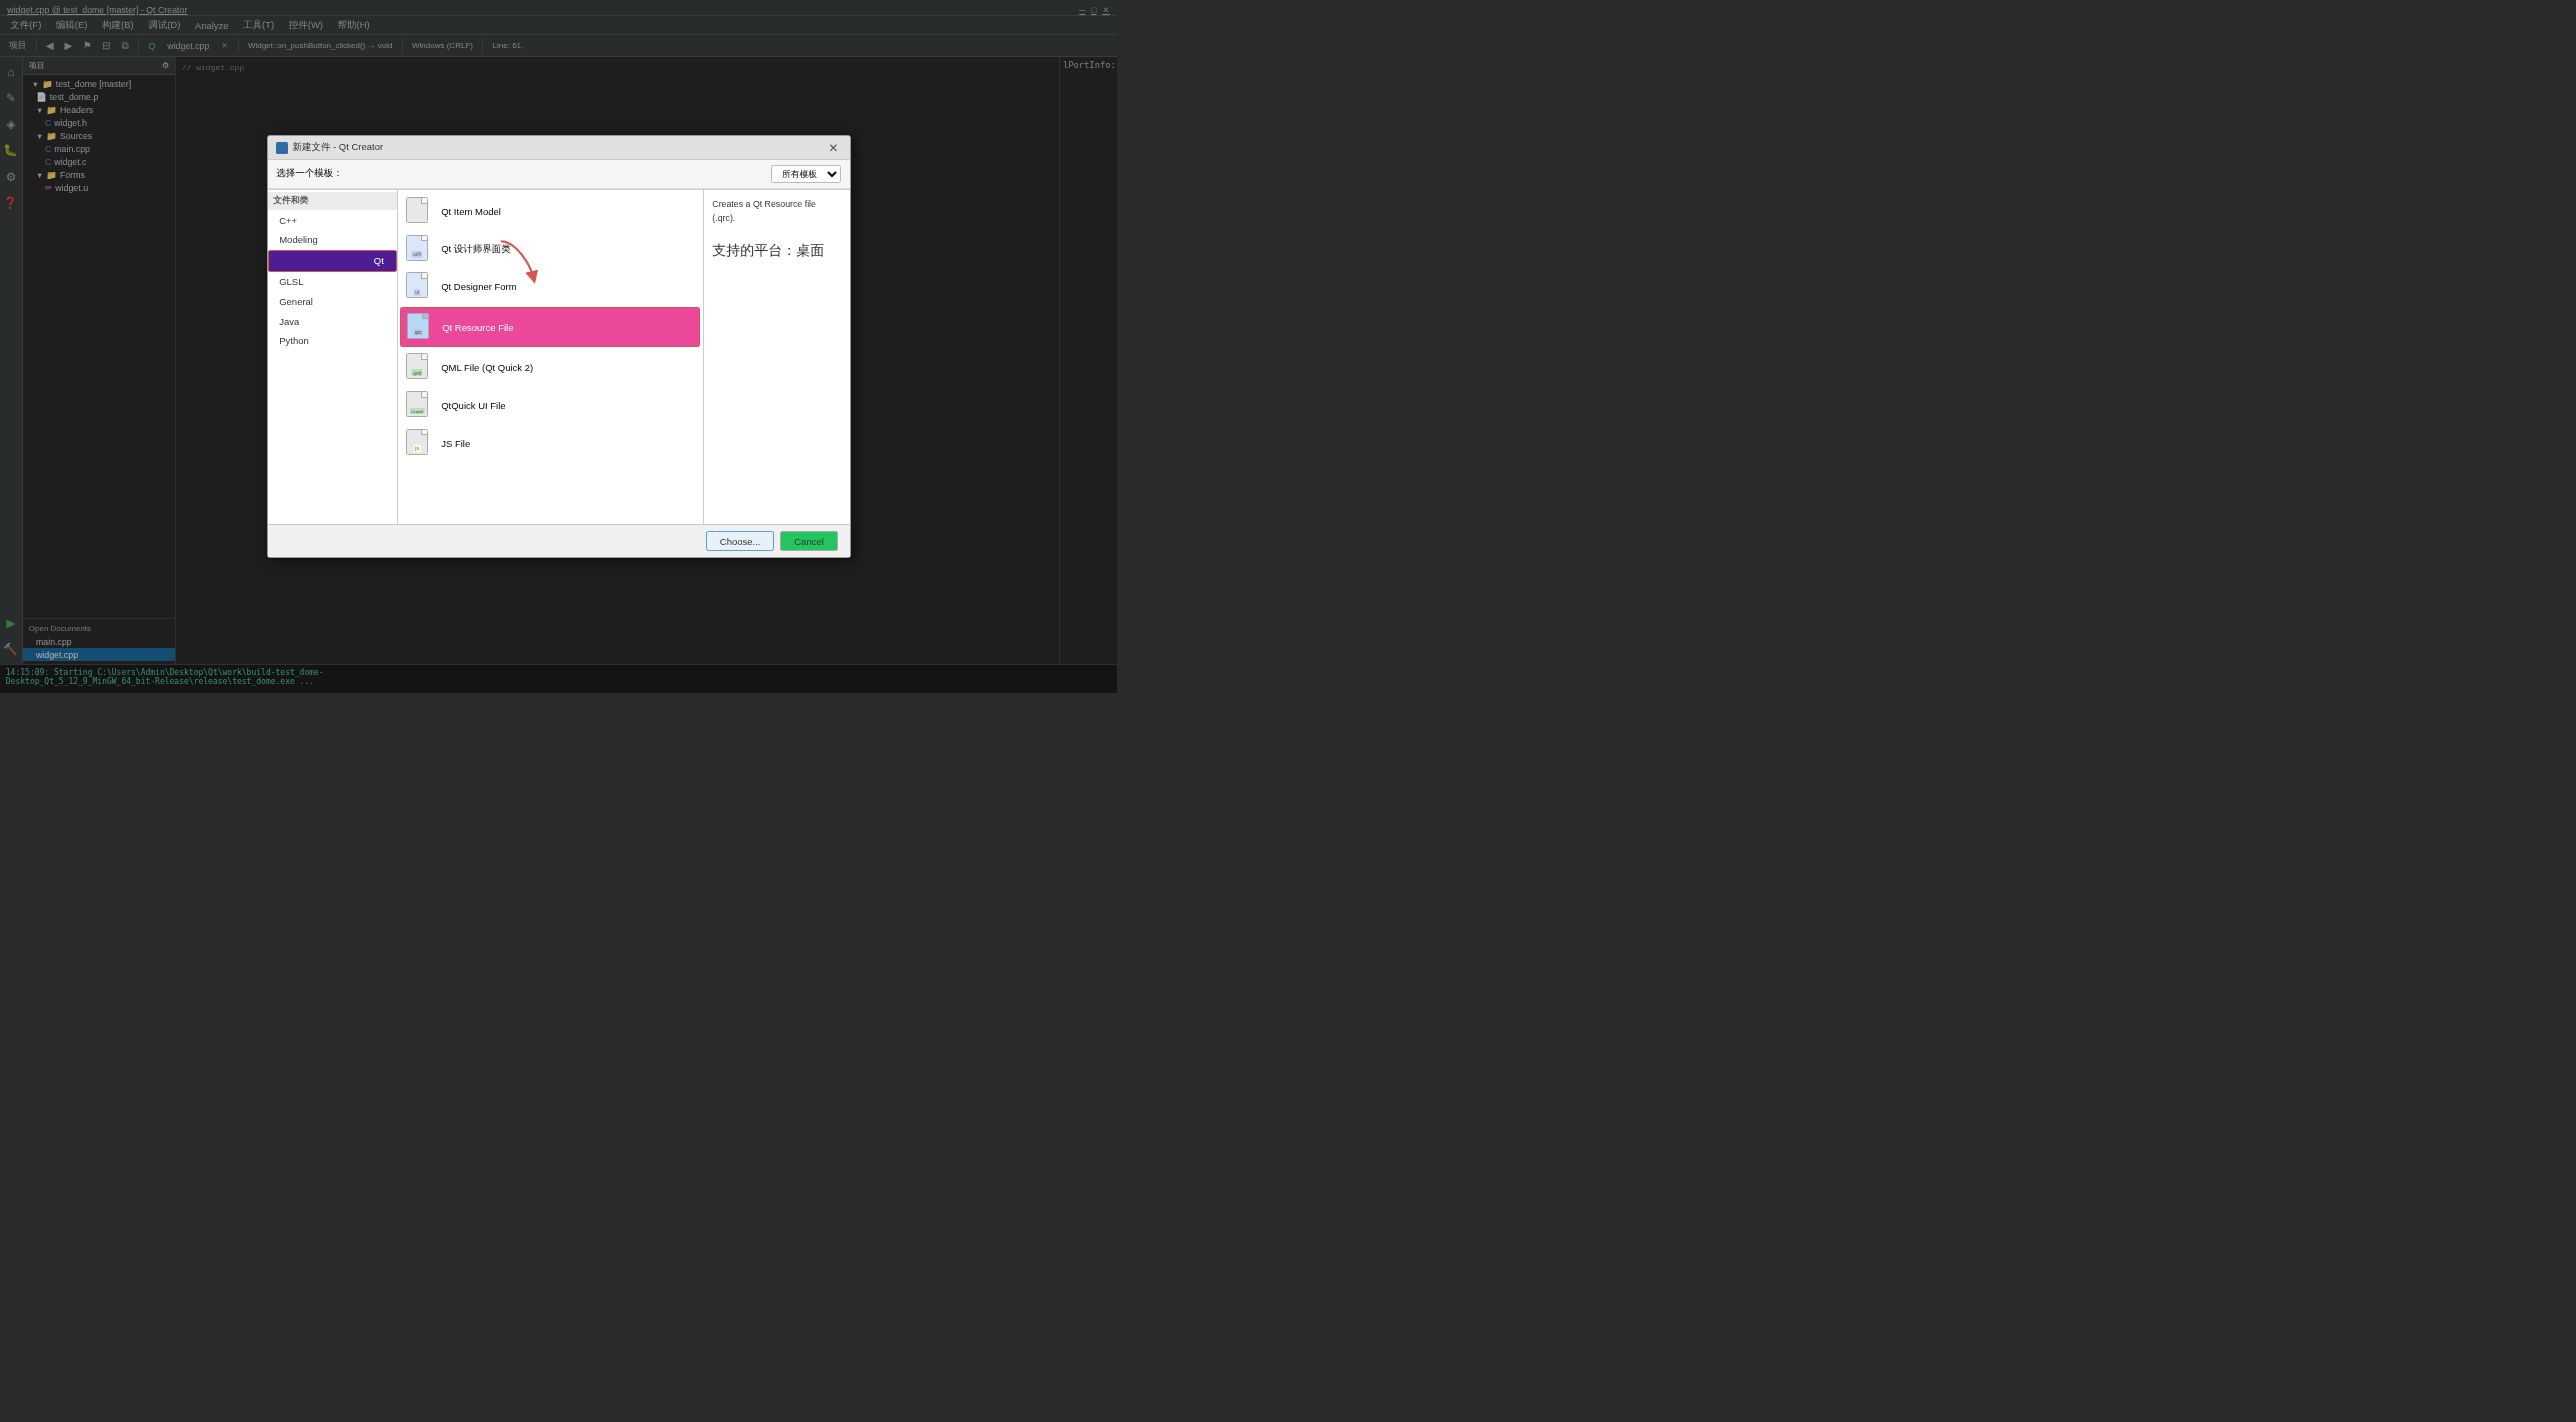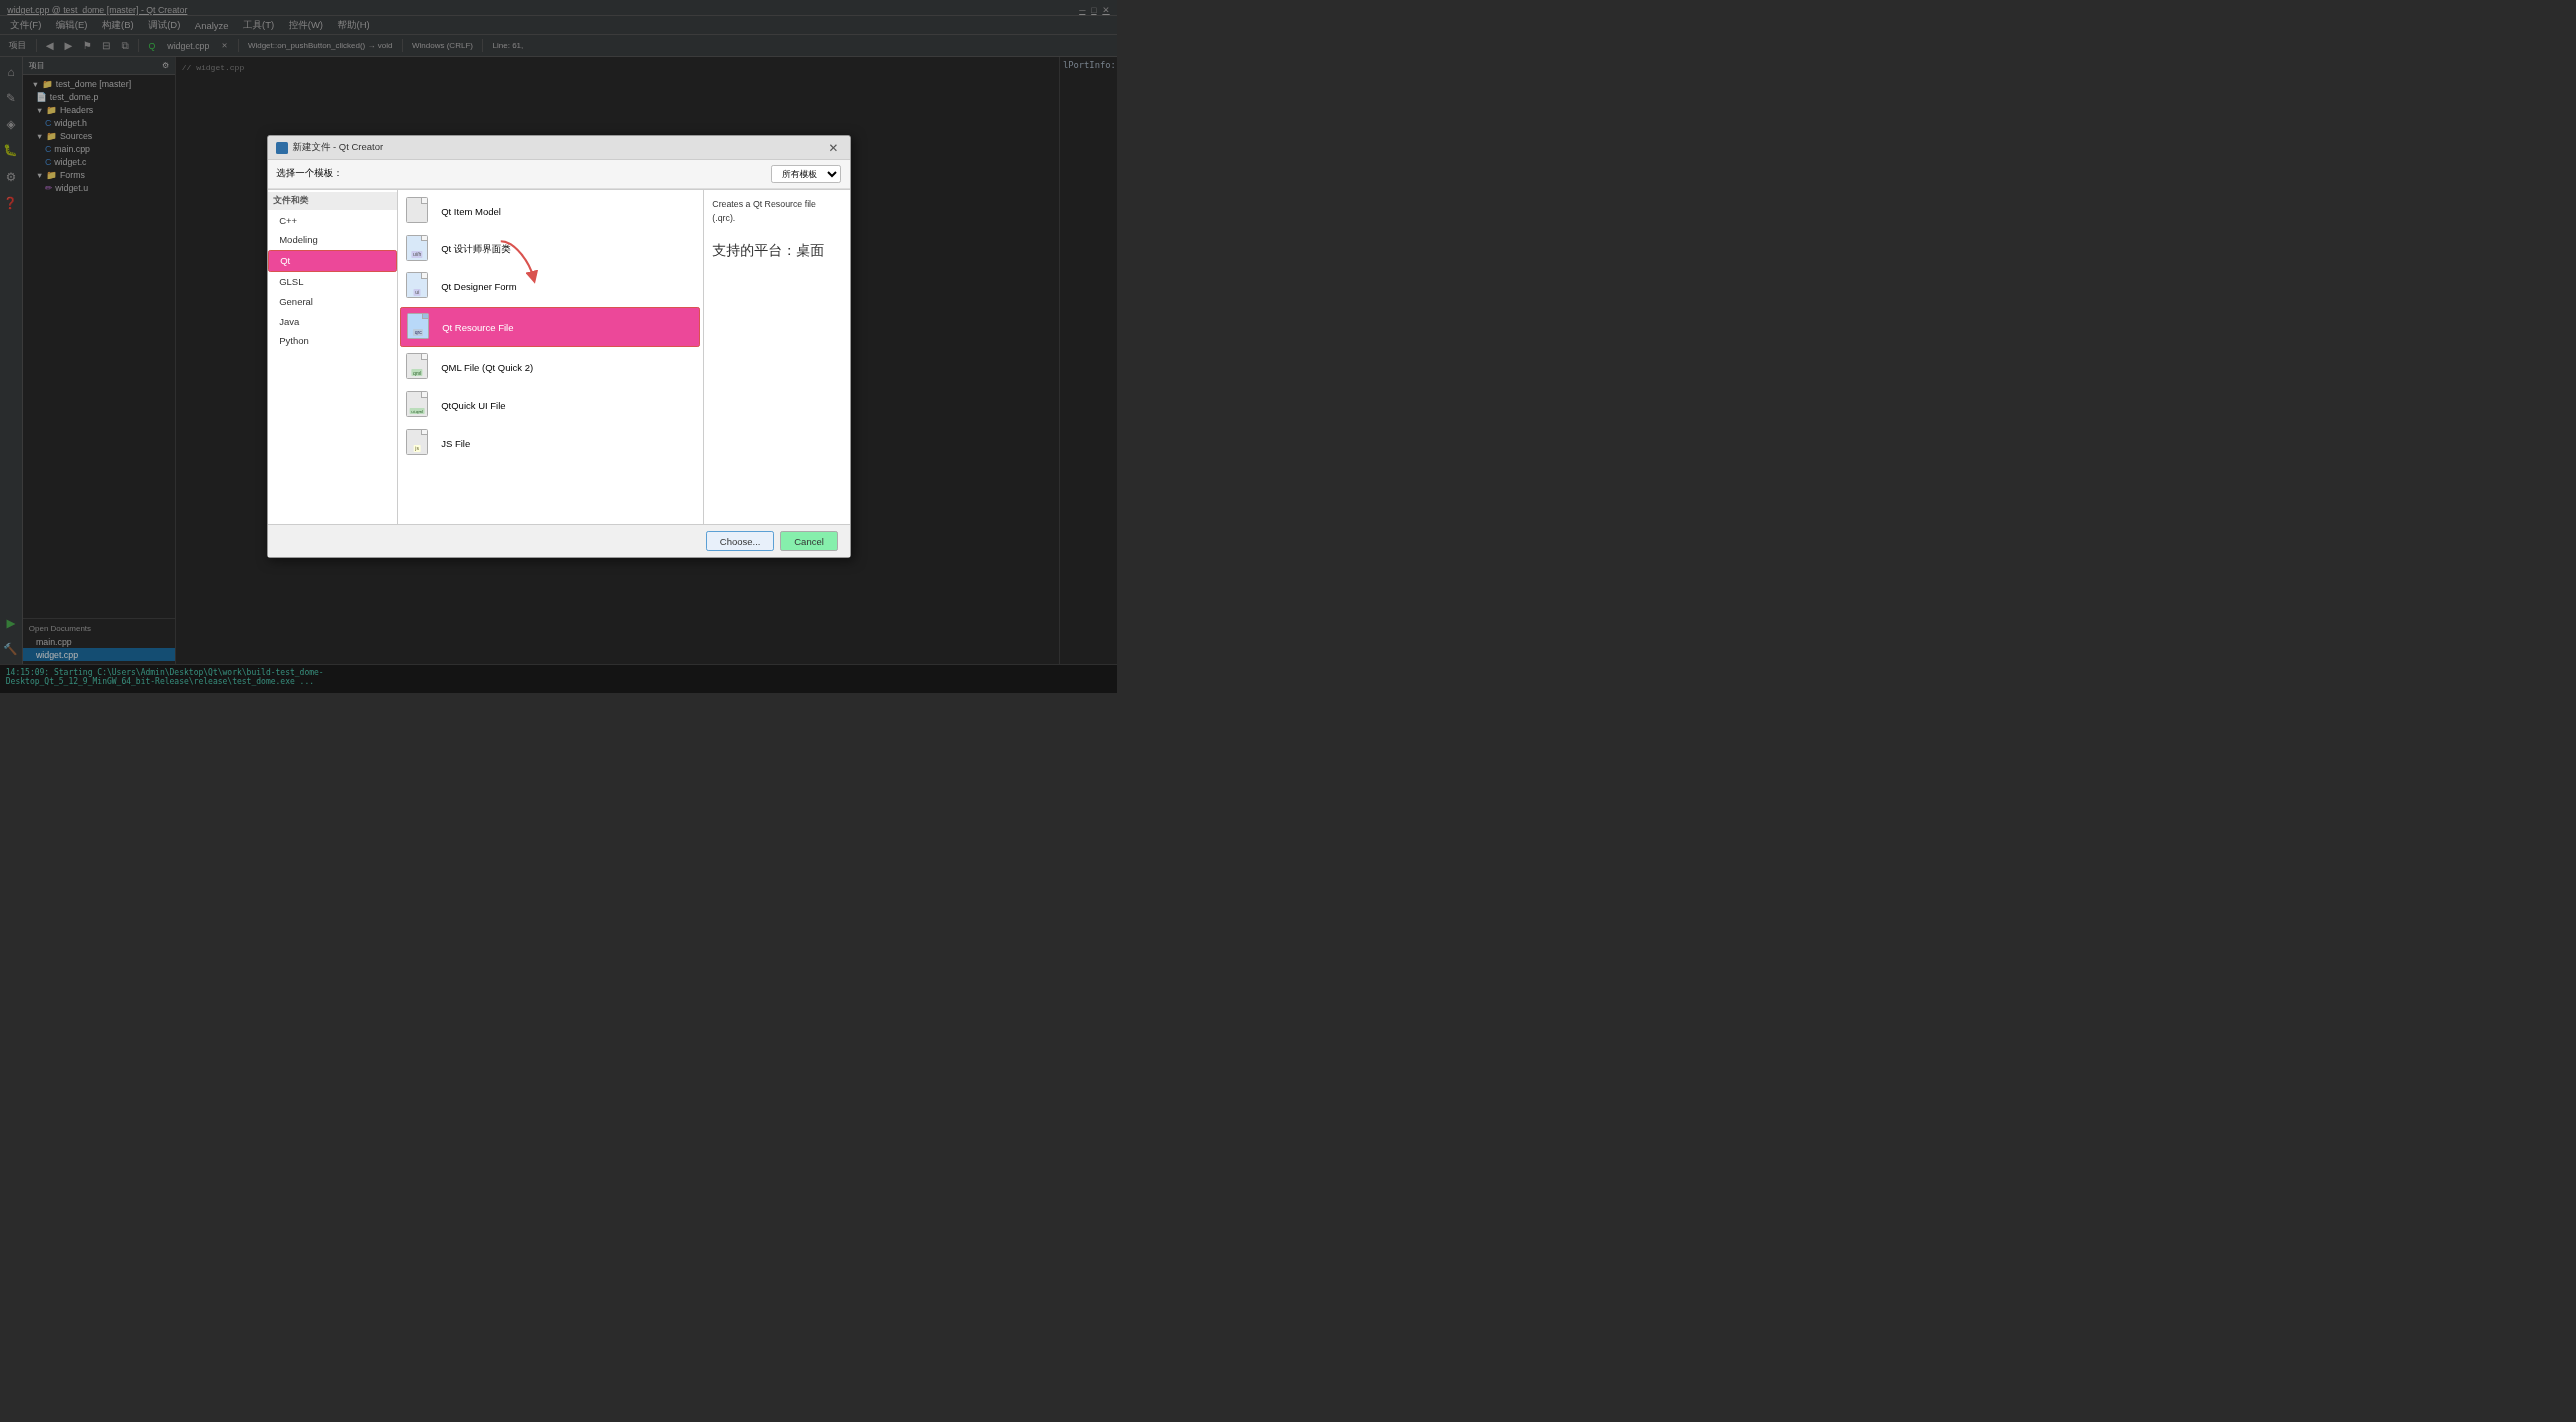--- a/index.html
+++ b/index.html
@@ -227,24 +227,25 @@
       border-right: 0.7px solid #ccc;
       padding: 2.9px 0;
     }
     .category-item {
       padding: 4.4px 11.7px;
       cursor: pointer;
       color: #333;
       font-size: 9.5px;
     }
     .category-item.active {
-      background: #ec4899;
+      background: #4c1d95;
       color: #fff;
       border: 1.5px solid #d9534f;
       box-sizing: border-box;
+      text-align: right;
     }
     .category-header {
       padding: 2.9px 5.8px;
       background: #ececec;
       font-weight: bold;
       font-size: 8.8px;
       color: #555;
     }
 
     
@@ -336,21 +337,21 @@
       gap: 5.8px;
       border-top: 0.7px solid #ccc;
       background: #f0f0f0;
     }
     .dialog-btn {
       padding: 3.6px 13px;
       font-size: 9.5px;
       border: 0.7px solid #aaa;
       border-radius: 2.2px;
       cursor: pointer;
-      background: #86efac;
+      background: #22c55e;
       color: #333;
     }
     .dialog-btn.primary {
       background: #e8f0fa;
       border-color: #5a9fd4;
     }
 
     
     .filter-dropdown {
       padding: 2.2px 5.8px;

